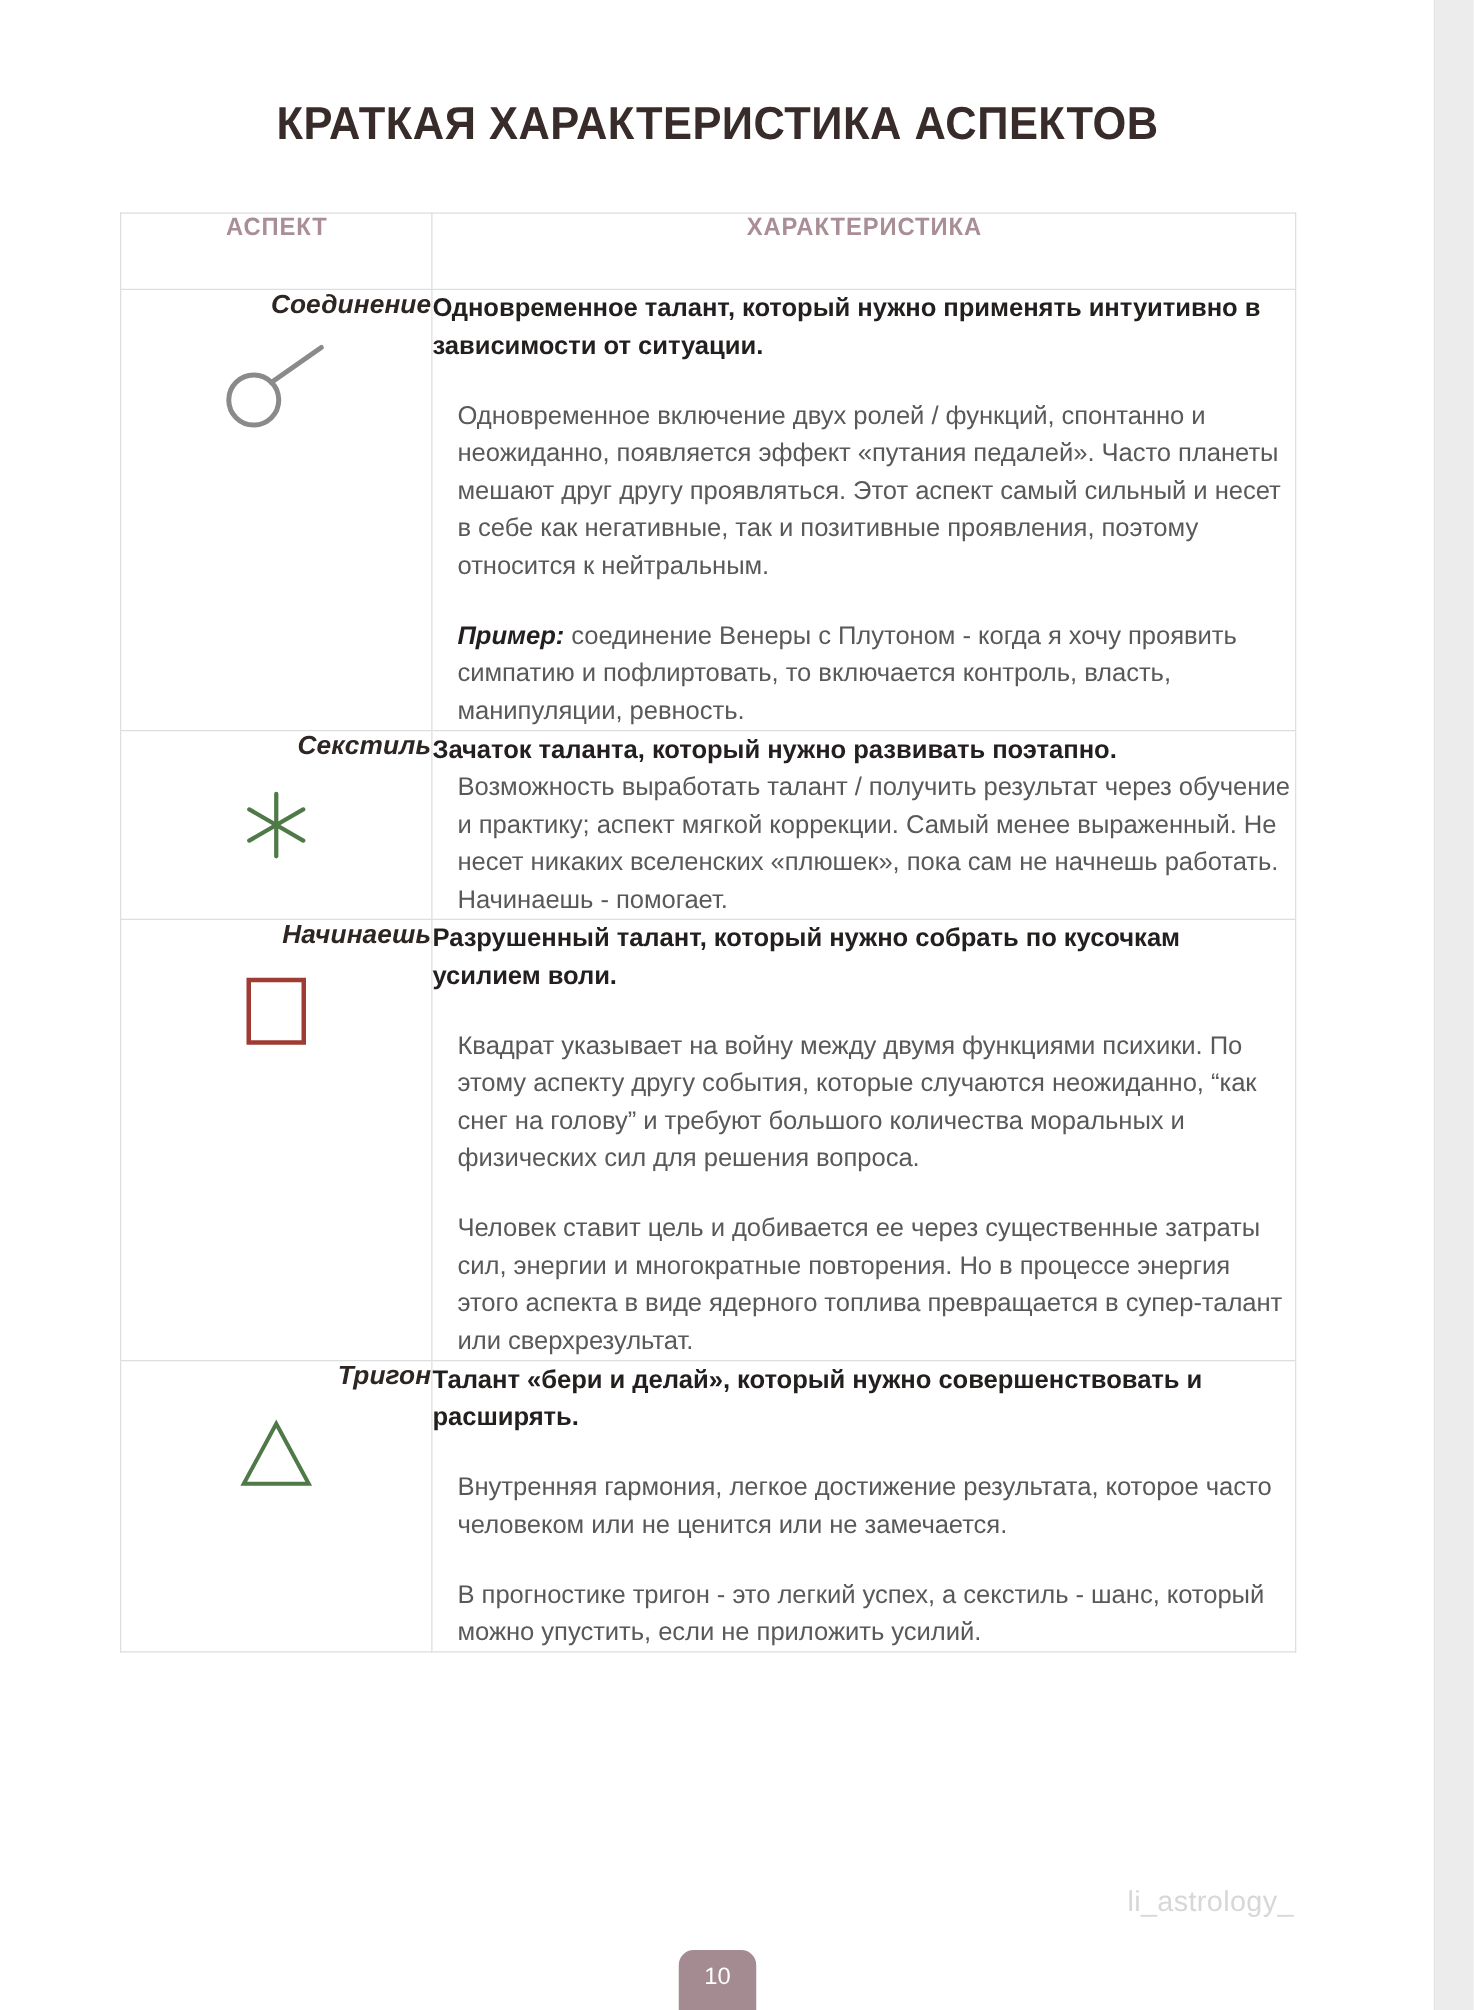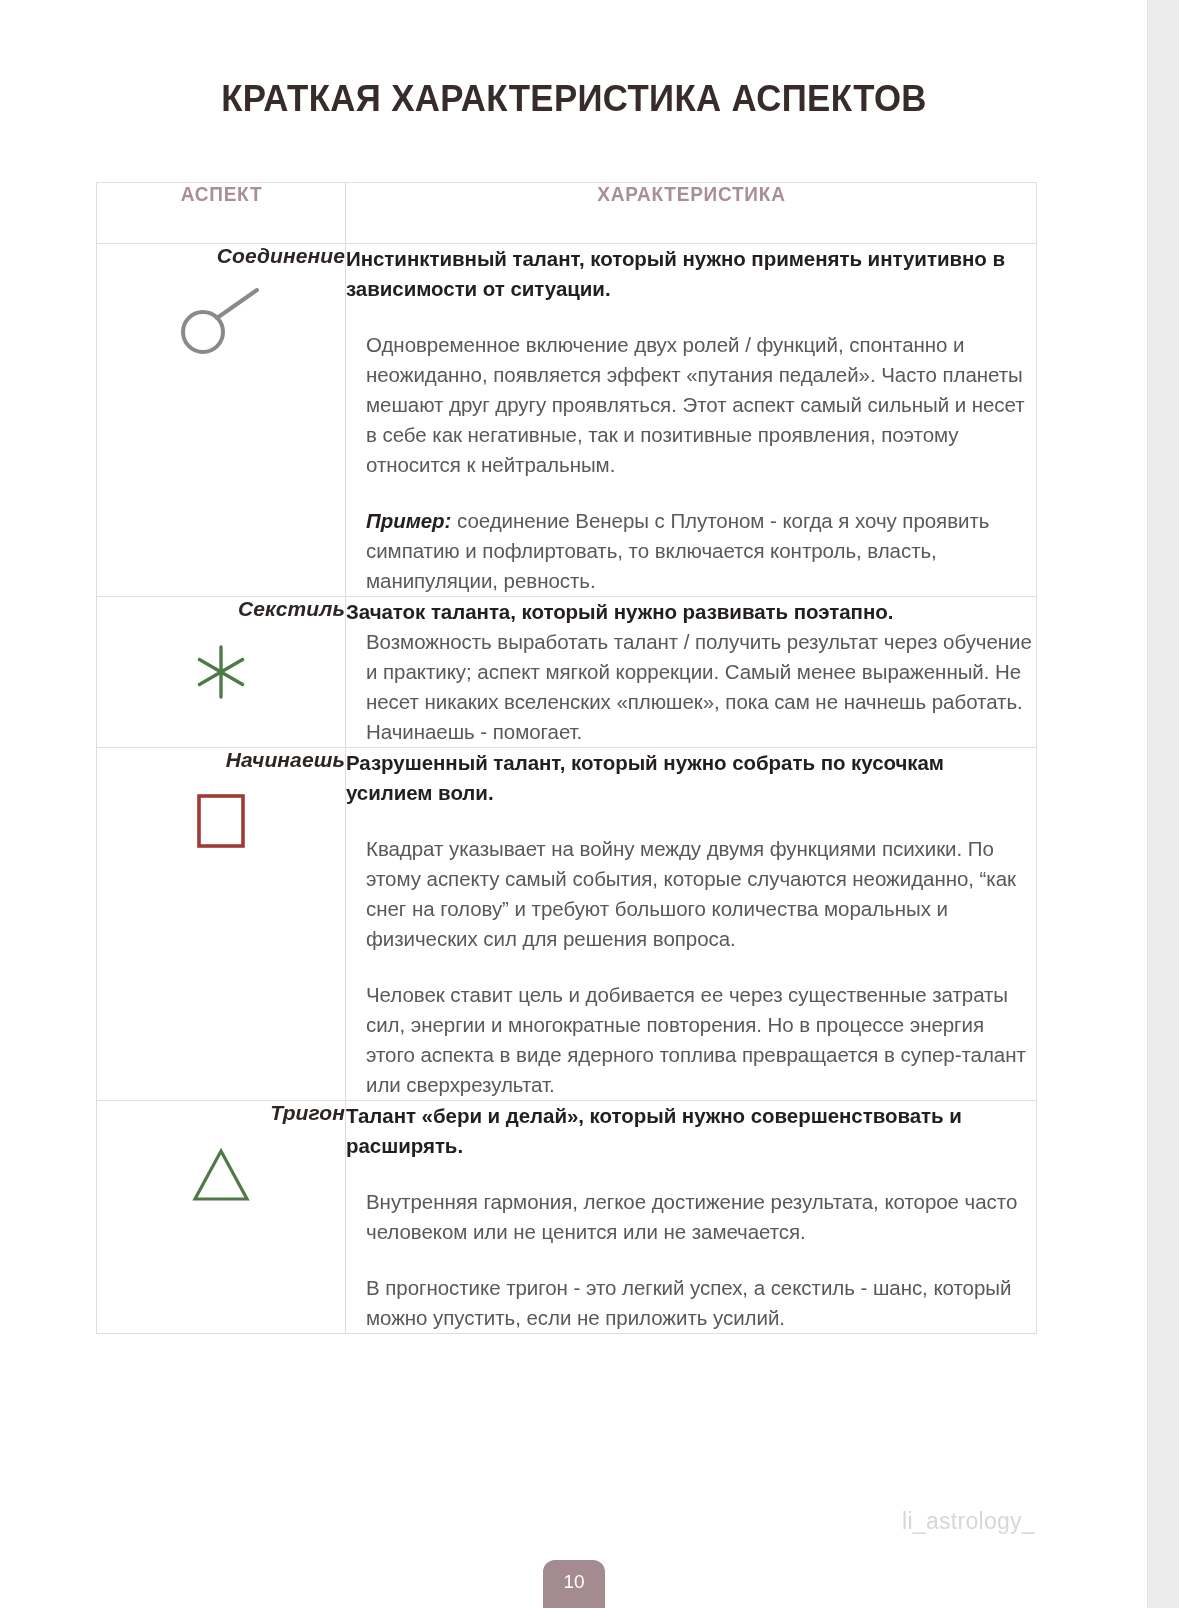--- a/index.html
+++ b/index.html
@@ -57,21 +57,21 @@
     color: #382c2b;
     transform: scaleX(0.94);
     transform-origin: center;
     white-space: nowrap;
   }
 
   
   #aspect-table {
     position: absolute;
     left: 96px;
-    top: 182px;
+    top: 170px;
     width: 940px;
     border-collapse: collapse;
     table-layout: fixed;
   }
   #aspect-table td, #aspect-table th {
     border: 1px solid #dedede;
     vertical-align: top;
     padding: 0;
   }
   col.col-aspect { width: 249px; }
@@ -181,21 +181,21 @@
         <td class="aspect-cell">
           <div class="aspect-name">Соединение</div>
           <span class="aspect-glyph">
             <svg width="100" height="74" viewBox="0 0 100 74">
               <circle cx="32" cy="50" r="20" fill="none" stroke="#8a8a8a" stroke-width="4"></circle>
               <line x1="46" y1="36" x2="86" y2="8" stroke="#8a8a8a" stroke-width="4" stroke-linecap="round"></line>
             </svg>
           </span>
         </td>
         <td class="desc-cell">
-          <p class="lead">Инстинктивный талант, который нужно применять интуитивно в зависимости от ситуации.</p>
+          <p class="lead">Одновременное талант, который нужно применять интуитивно в зависимости от ситуации.</p>
           <p>Одновременное включение двух ролей / функций, спонтанно и неожиданно, появляется эффект «путания педалей». Часто планеты мешают друг другу проявляться. Этот аспект самый сильный и несет в себе как негативные, так и позитивные проявления, поэтому относится к нейтральным.</p>
           <p><span class="ex-label">Пример:</span><span> соединение Венеры с Плутоном - когда я хочу проявить симпатию и пофлиртовать, то включается контроль, власть, манипуляции, ревность.</span></p>
         </td>
       </tr>
 
       <tr>
         <td class="aspect-cell">
           <div class="aspect-name">Секстиль</div>
           <span class="aspect-glyph">
             <svg width="100" height="74" viewBox="0 0 100 74">
@@ -217,21 +217,21 @@
         <td class="aspect-cell">
           <div class="aspect-name">Начинаешь</div>
           <span class="aspect-glyph">
             <svg width="100" height="74" viewBox="0 0 100 74">
               <rect x="28" y="10" width="44" height="50" fill="none" stroke="#9e3b32" stroke-width="3.6"></rect>
             </svg>
           </span>
         </td>
         <td class="desc-cell">
           <p class="lead">Разрушенный талант, который нужно собрать по кусочкам усилием воли.</p>
-          <p>Квадрат указывает на войну между двумя функциями психики. По этому аспекту самый события, которые случаются неожиданно, “как снег на голову” и требуют большого количества моральных и физических сил для решения вопроса.</p>
+          <p>Квадрат указывает на войну между двумя функциями психики. По этому аспекту другу события, которые случаются неожиданно, “как снег на голову” и требуют большого количества моральных и физических сил для решения вопроса.</p>
           <p>Человек ставит цель и добивается ее через существенные затраты сил, энергии и многократные повторения. Но в процессе энергия этого аспекта в виде ядерного топлива превращается в супер-талант или сверхрезультат.</p>
         </td>
       </tr>
 
       <tr>
         <td class="aspect-cell">
           <div class="aspect-name">Тригон</div>
           <span class="aspect-glyph">
             <svg width="100" height="74" viewBox="0 0 100 74">
               <polygon points="50,12 76,60 24,60" fill="none" stroke="#4f7a47" stroke-width="3.2" stroke-linejoin="miter"></polygon>

